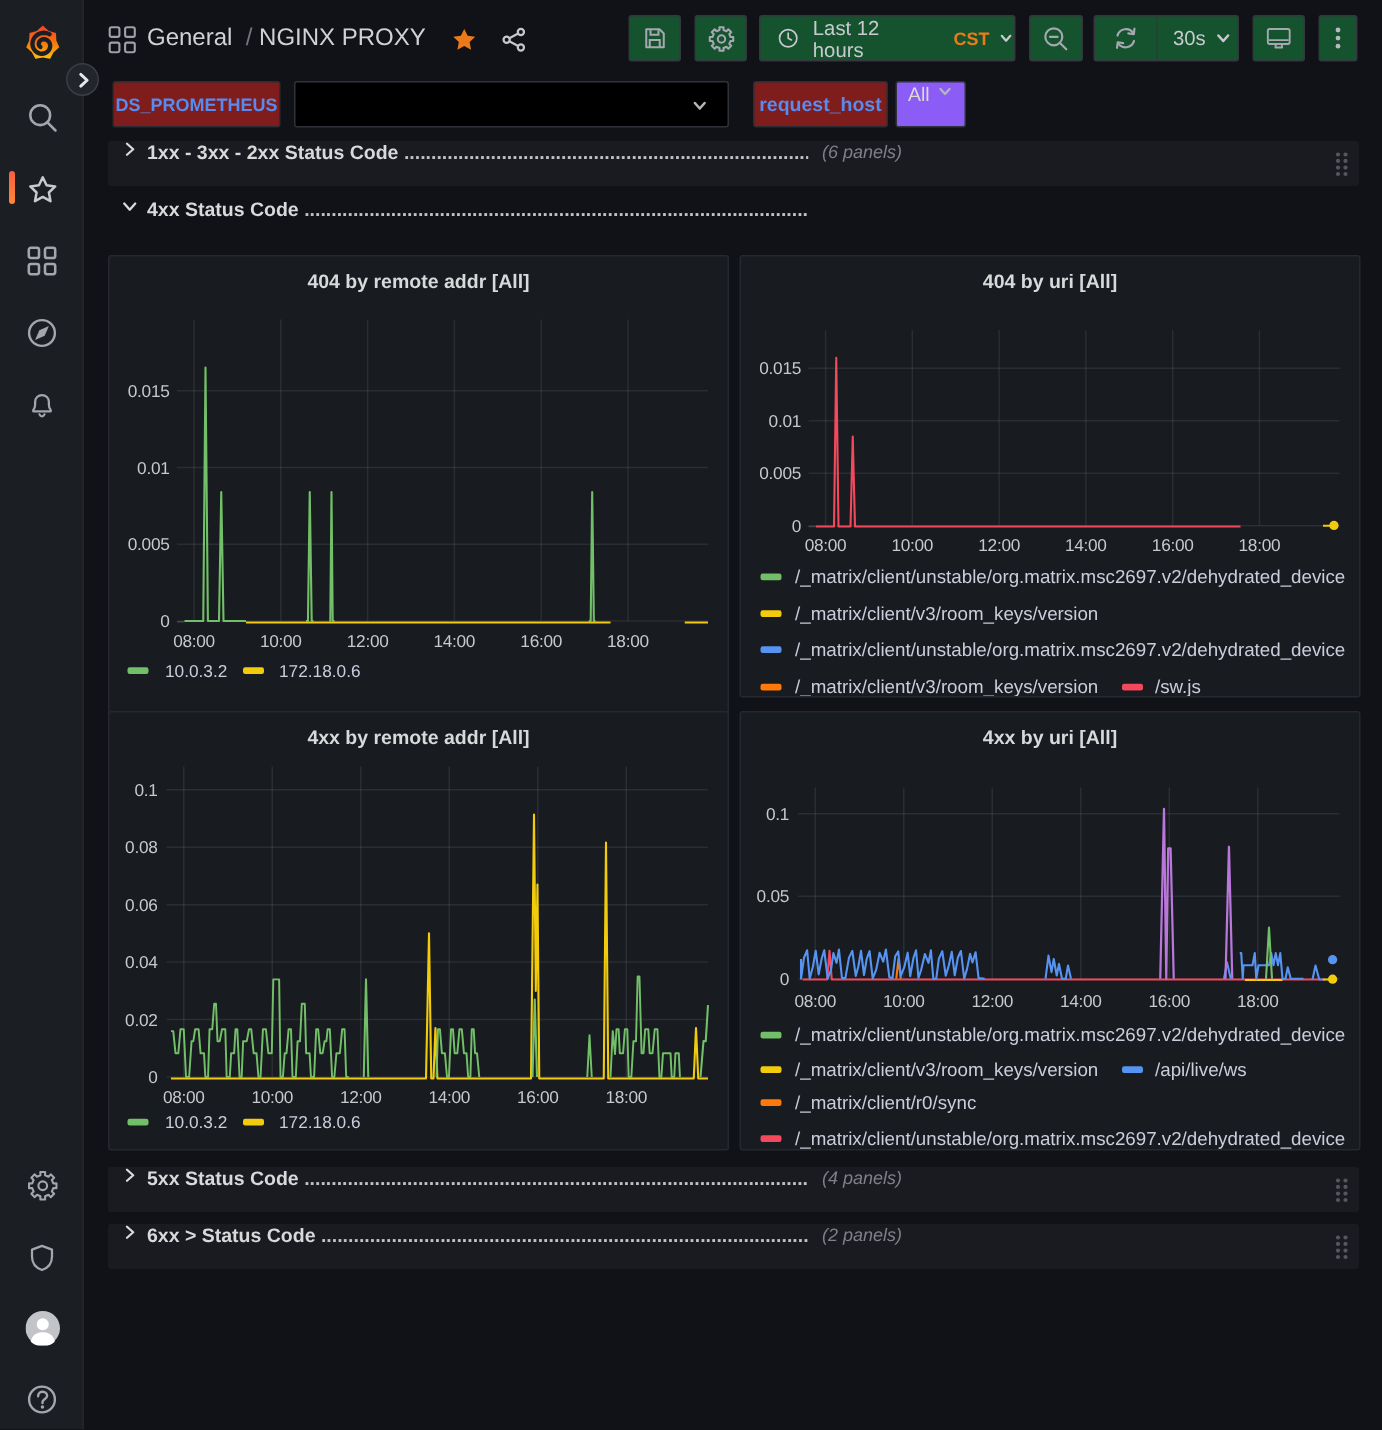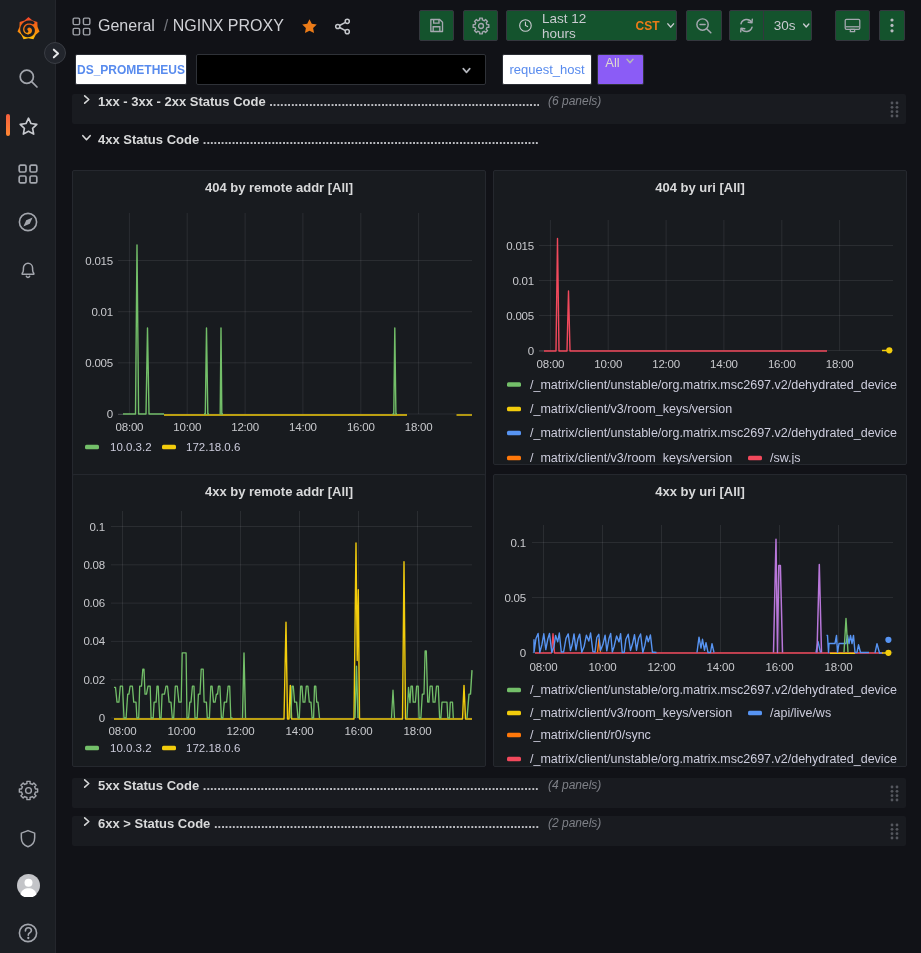--- a/index.html
+++ b/index.html
@@ -10,21 +10,21 @@
 .sicon { position:absolute; left:0; width:56px; display:flex; justify-content:center; }
 #activebar { position:absolute; left:6px; top:114px; width:4px; height:22px; border-radius:2px; background:linear-gradient(#F55F3E,#FF8833); }
 
 #nav { position:absolute; left:56px; top:0; width:865px; height:52px; background:#111217;text-decoration:underline; }
 .crumbtxt { font-size:16px; color:#d0d1d6; }
 .btn { position:absolute; top:10px; height:31px; border:1px solid #34373e; border-radius:2px; background:#14532d; display:flex; align-items:center; justify-content:center; }
 .btntxt { font-size:13.5px; color:#c9cad0; }
 
 #expandbtn { position:absolute; left:44px; top:42px; width:22px; height:22px; border-radius:50%; background:#22252c; border:1px solid #3a3d44; z-index:9; display:flex; align-items:center; justify-content:center; }
 
-.varlabel { position:absolute; top:54px; height:31px; background:#ffffff; border:1px solid #2a2d34; border-radius:2px; display:flex; align-items:center; justify-content:center; font-size:12px; font-weight:bold; color:#588bee; }
+.varlabel { position:absolute; top:54px; height:31px; background:#7f1d1d; border:1px solid #2a2d34; border-radius:2px; display:flex; align-items:center; justify-content:center; font-size:12px; font-weight:bold; color:#588bee; }
 
 .rowhead { position:absolute; left:72px; width:834px; height:30px; display:flex; }
 .rowbg { background:#191b20; border-radius:2px; }
 .rowtitle { font-size:13px; font-weight:bold; color:#d8d9da; white-space:nowrap; }
 .rowdots { font-size:13px; font-weight:bold; color:#c0c1c6; letter-spacing:0px; white-space:nowrap; overflow:hidden; }
 .rowcount { font-size:12px; font-style:italic; color:#7e8087; margin-left:9px; white-space:nowrap; }
 .rowchev { margin:0 6px 0 9px; display:flex; }
 
 .panel { position:absolute; background:#181b1f; border:1px solid #25282e; border-radius:2px; overflow:hidden; }
 .ptitle { position:absolute; top:9px; left:0; width:100%; text-align:center; font-size:13px; font-weight:bold; color:#d8d9da; }
@@ -163,21 +163,21 @@
   </div>
 
   <div class="btn" style="left:630px;width:36px">
     <svg width="18" height="18" viewBox="0 0 21 21" fill="none" stroke="#a5a8b0" stroke-width="1.7">
       <circle cx="8.8" cy="8.8" r="6.6"></circle>
         <line x1="13.6" y1="13.6" x2="18.5" y2="18.5" stroke-linecap="round"></line>
       <line x1="5.8" y1="8.8" x2="11.8" y2="8.8" stroke-linecap="round"></line>
     </svg>
   </div>
 
-  <div class="btn" style="left:673px;width:83px;justify-content:center">
+  <div class="btn" style="left:673px;width:97px;justify-content:flex-start">
     <div style="width:41px;display:flex;justify-content:center">
       <svg width="17" height="17" viewBox="0 0 24 24" fill="none" stroke="#a5a8b0" stroke-width="2">
         <path d="M4.2 9.5 A 8.3 8.3 0 0 1 19.3 7.5" stroke-linecap="round"></path>
         <path d="M19.8 14.5 A 8.3 8.3 0 0 1 4.7 16.5" stroke-linecap="round"></path>
         <path d="M20.2 3 L19.6 8.2 L14.4 7.4" stroke-linecap="round" stroke-linejoin="round"></path>
         <path d="M3.8 21 L4.4 15.8 L9.6 16.6" stroke-linecap="round" stroke-linejoin="round"></path>
       </svg>
     </div>
     <div style="width:1px;height:29px;background:#34373e"></div>
     <span class="btntxt" style="margin-left:10px">30s</span>
@@ -207,21 +207,21 @@
       <path d="M4.2 1.8 L8.8 6 L4.2 10.2" stroke-linecap="round" stroke-linejoin="round"></path>
     </svg>
   </div>
 
 <div class="varlabel" style="left:75px;width:112px">DS_PROMETHEUS</div>
 <div class="abs" style="left:196px;top:54px;width:290px;height:31px;background:#000;border:1px solid #2f3238;border-radius:2px">
   <svg class="abs" style="right:12px;top:9px" width="13" height="13" viewBox="0 0 14 14" fill="none" stroke="#b4b6bc" stroke-width="1.8">
       <path d="M3.5 5 L7 9 L10.5 5" stroke-linecap="round" stroke-linejoin="round"></path>
     </svg>
 </div>
-<div class="varlabel" style="left:502px;width:90px;font-weight:normal;font-size:13px">request_host</div>
+<div class="varlabel" style="left:502px;width:90px;font-weight:bold;font-size:13px">request_host</div>
 <div class="abs" style="left:597px;top:54px;width:47px;height:31px;background:#8b5cf6;border:1px solid #2f3238;border-radius:2px;display:flex;justify-content:center">
   <span style="font-size:13px;color:#ded9cf">All</span>
   <svg width="12" height="12" viewBox="0 0 14 14" fill="none" stroke="#b4b6bc" stroke-width="1.8" style="margin-left:4px">
       <path d="M3.5 5 L7 9 L10.5 5" stroke-linecap="round" stroke-linejoin="round"></path>
     </svg>
 </div>
 
 <div class="rowhead rowbg" style="top:94px">
   <span class="rowchev">
       <svg width="11" height="11" viewBox="0 0 12 12" fill="none" stroke="#d8d9da" stroke-width="1.7">

